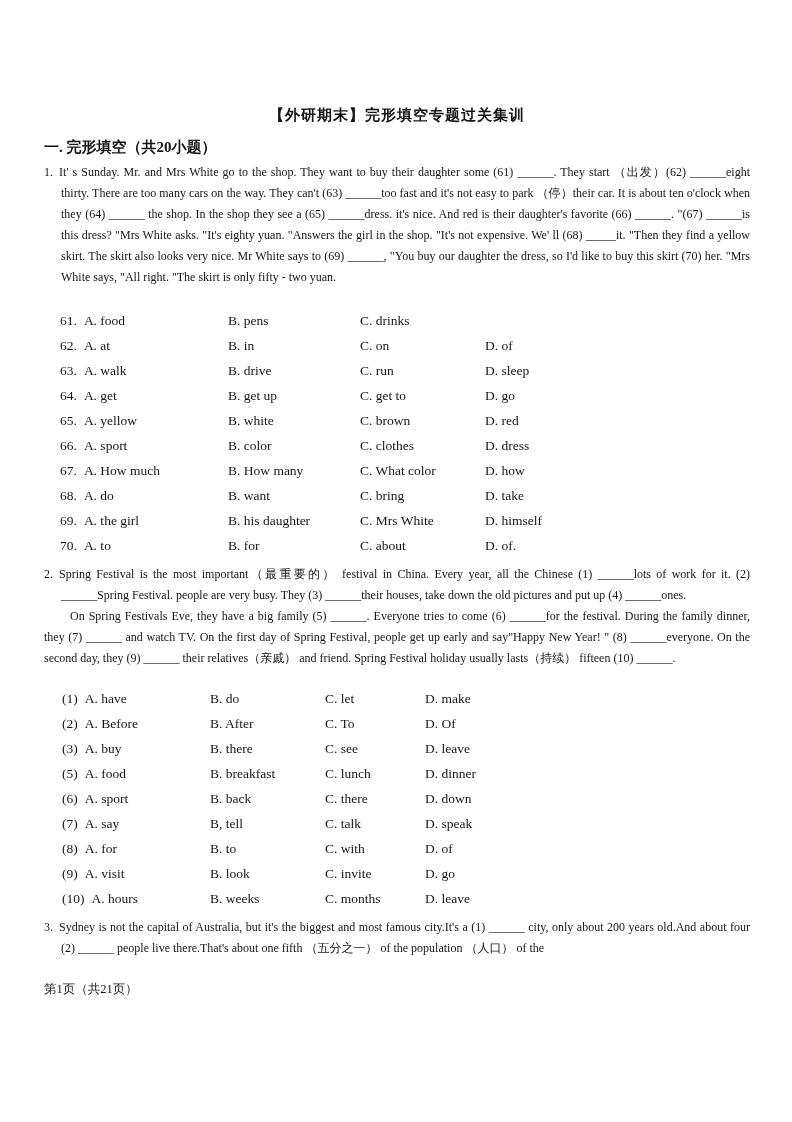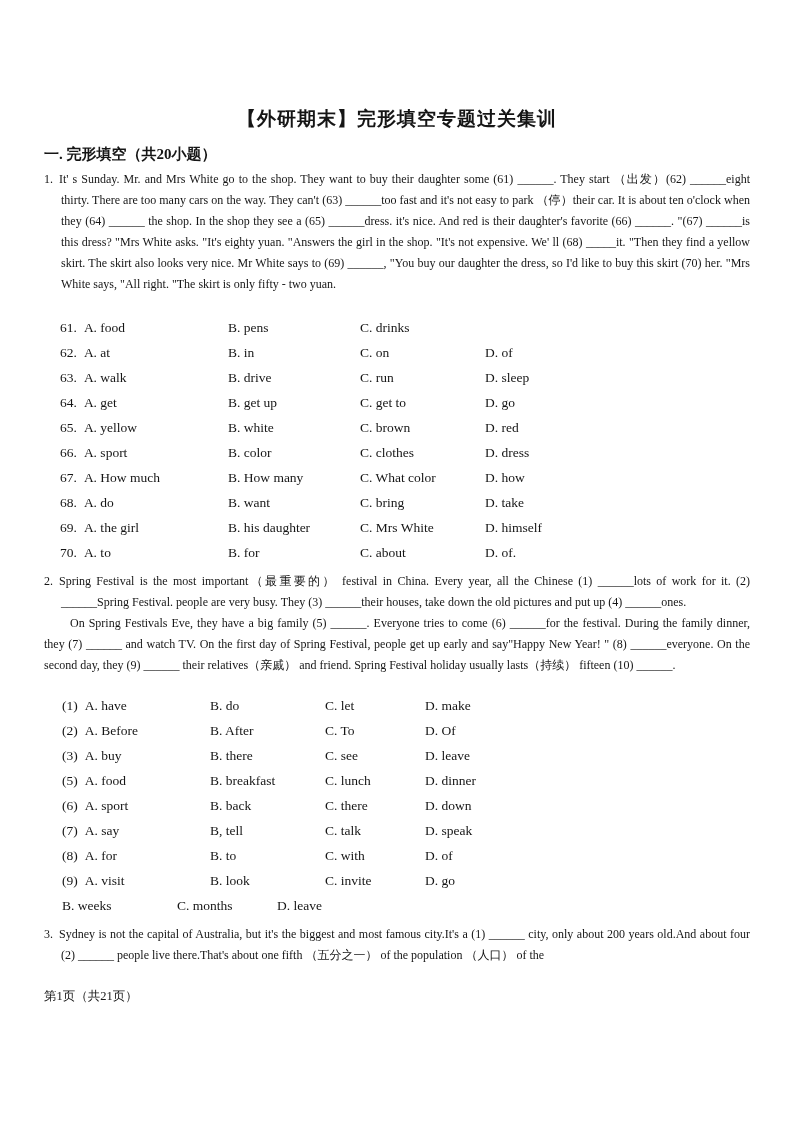--- a/index.html
+++ b/index.html
@@ -10,21 +10,21 @@
     color: #151515;
     overflow: hidden;
   }
   .page {
     width: 792px; height: 1122px;
     padding: 106px 42px 0 44px;
     position: relative;
   }
   .doc-title {
     text-align: center;
-    font-size: 19px;
+    font-size: 15px;
     font-weight: bold;
     letter-spacing: 1px;
     margin-bottom: 13px;
   }
   .section-heading {
     font-size: 15px;
     font-weight: bold;
     margin-bottom: 5px;
   }
   .passage {
@@ -177,20 +177,21 @@
           <span class="cell c2">C. with</span>
           <span class="cell c3">D. of</span>
         </div>
         <div class="opt-row">
           <span class="cell c0"><span class="n">(9)</span><span>A. visit</span></span>
           <span class="cell c1">B. look</span>
           <span class="cell c2">C. invite</span>
           <span class="cell c3">D. go</span>
         </div>
         <div class="opt-row">
+          <span class="cell c0"><span class="n">(10)</span><span>A. hours</span></span>
           <span class="cell c1">B. weeks</span>
           <span class="cell c2">C. months</span>
           <span class="cell c3">D. leave</span>
         </div>
       </div>
   </section>
 
   <section class="item">
     <p class="passage hang"><span class="qnum">3.</span><span>Sydney is not the capital of Australia, but it's the biggest and most famous city.It's a (1) ______ city, only about 200 years old.And about four (2) ______ people live there.That's about one fifth （五分之一） of the population （人口） of the</span></p>
   </section>

